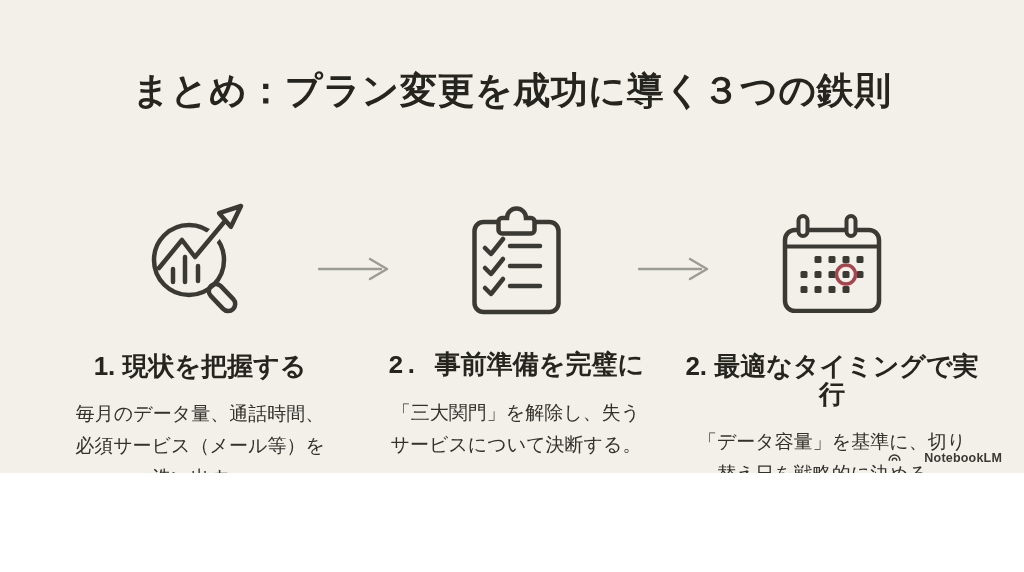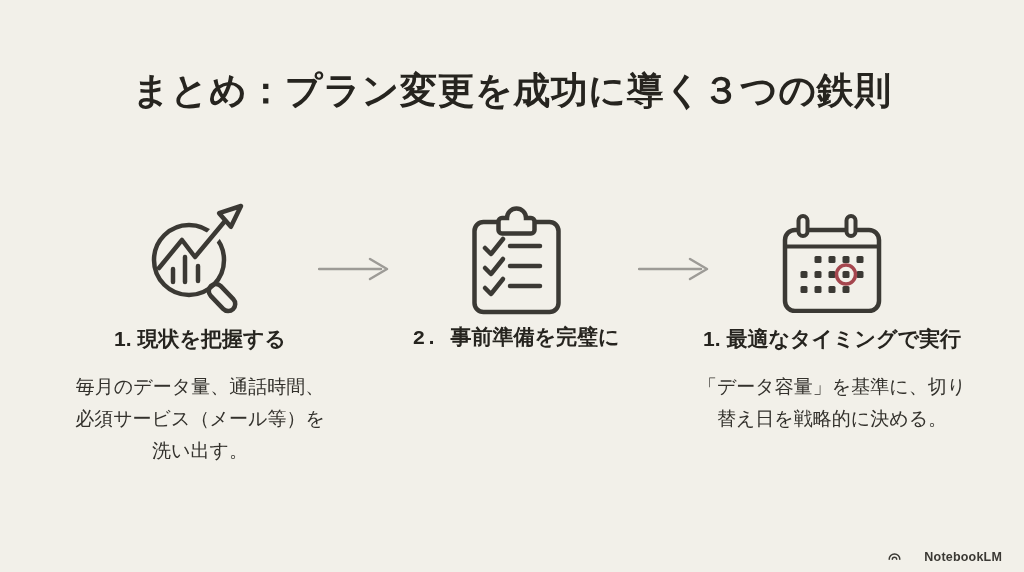--- a/index.html
+++ b/index.html
@@ -3,21 +3,21 @@
 <meta charset="utf-8">
 <style>
   html, body {
     margin: 0;
     padding: 0;
     font-family: "Liberation Sans", sans-serif;
   }
   .slide {
     position: relative;
     width: 1024px;
-    height: 572px;
+    height: 473px;
     background: var(--background, #f2f0e9);
     overflow: hidden;
   }
   .title {
     position: absolute;
     top: 68px;
     left: 0;
     right: 0;
     margin: 0;
     text-align: center;
@@ -35,21 +35,22 @@
   .col1 { left: 55px;  width: 290px; }
   .col2 { left: 371px; width: 290px; font-family: Liberation Mono, monospace; }
   .col3 { left: 682px; width: 300px; }
   .icon-wrap {
     height: 125px;
     display: flex;
     align-items: center;
     justify-content: center;
   }
   .step-heading {
-    font-size: 21px;
+    margin-top: 27px;
+    font-size: 26px;
     line-height: 28px;
     font-weight: 800;
     color: var(--heading-text, #26241f);
   }
   .step-body {
     margin-top: 18px;
     font-size: 19px;
     line-height: 32px;
     font-weight: 500;
     color: var(--body-text, #33312c);
@@ -128,20 +129,22 @@
         <path class="stk bgfil" d="M 38,14 a 9.5,9.5 0 0 1 19,0 l 5,0 a 3.5,3.5 0 0 1 3.5,3.5 l 0,8.5 a 3.5,3.5 0 0 1 -3.5,3.5 l -29,0 a 3.5,3.5 0 0 1 -3.5,-3.5 l 0,-8.5 a 3.5,3.5 0 0 1 3.5,-3.5 z" stroke-width="4.5" style="fill: var(--background, #f2f0e9);"></path>
         <polyline class="stk" points="16,44 22,50 34,35" stroke-width="4.5" stroke-linecap="round" stroke-linejoin="round"></polyline>
         <line class="stk" x1="41" y1="42" x2="71" y2="42" stroke-width="4.5" stroke-linecap="round"></line>
         <polyline class="stk" points="16,64 22,70 34,55" stroke-width="4.5" stroke-linecap="round" stroke-linejoin="round"></polyline>
         <line class="stk" x1="41" y1="62" x2="71" y2="62" stroke-width="4.5" stroke-linecap="round"></line>
         <polyline class="stk" points="16,84 22,90 34,75" stroke-width="4.5" stroke-linecap="round" stroke-linejoin="round"></polyline>
         <line class="stk" x1="41" y1="82" x2="71" y2="82" stroke-width="4.5" stroke-linecap="round"></line>
       </svg>
     </div>
     <div class="step-heading">2. 事前準備を完璧に</div>
+    <div class="step-body">「三大関門」を解除し、失う
+サービスについて決断する。</div>
   </div>
 
   <div class="arrow arrow2">
     <svg width="80" height="26" viewBox="0 0 80 26">
       <line x1="1" y1="13" x2="63" y2="13" stroke-width="2.5" stroke-linecap="round" fill="none"></line>
       <polyline points="52,3 69,13 52,23" stroke-width="2.5" stroke-linecap="round" stroke-linejoin="round" fill="none"></polyline>
     </svg>
   </div>
 
   <div class="col col3">
@@ -163,21 +166,21 @@
         <rect class="fil" x="60.5" y="58" width="7" height="7" rx="1.5"></rect>
         <rect class="fil" x="74.5" y="58" width="7" height="7" rx="1.5"></rect>
 
         <rect class="fil" x="18.5" y="73" width="7" height="7" rx="1.5"></rect>
         <rect class="fil" x="32.5" y="73" width="7" height="7" rx="1.5"></rect>
         <rect class="fil" x="46.5" y="73" width="7" height="7" rx="1.5"></rect>
         <rect class="fil" x="60.5" y="73" width="7" height="7" rx="1.5"></rect>
         <circle class="redstk" cx="64" cy="61.5" r="9.5" stroke-width="3.5"></circle>
       </svg>
     </div>
-    <div class="step-heading">1. 最適なタイミングで実行</div>
+    <div class="step-heading">2. 最適なタイミングで実行</div>
     <div class="step-body">「データ容量」を基準に、切り
 替え日を戦略的に決める。</div>
   </div>
 
   <div class="brand">
     <svg width="15" height="15" viewBox="0 0 24 24">
       <path class="stk" d="M 3.5,16.5 a 8.5,8.5 0 0 1 17,0" stroke-width="2.4" stroke-linecap="round"></path>
       <path class="stk" d="M 8.5,16.5 a 3.5,3.5 0 0 1 7,0" stroke-width="2.4" stroke-linecap="round"></path>
     </svg>
     <span class="brand-label">NotebookLM</span>

